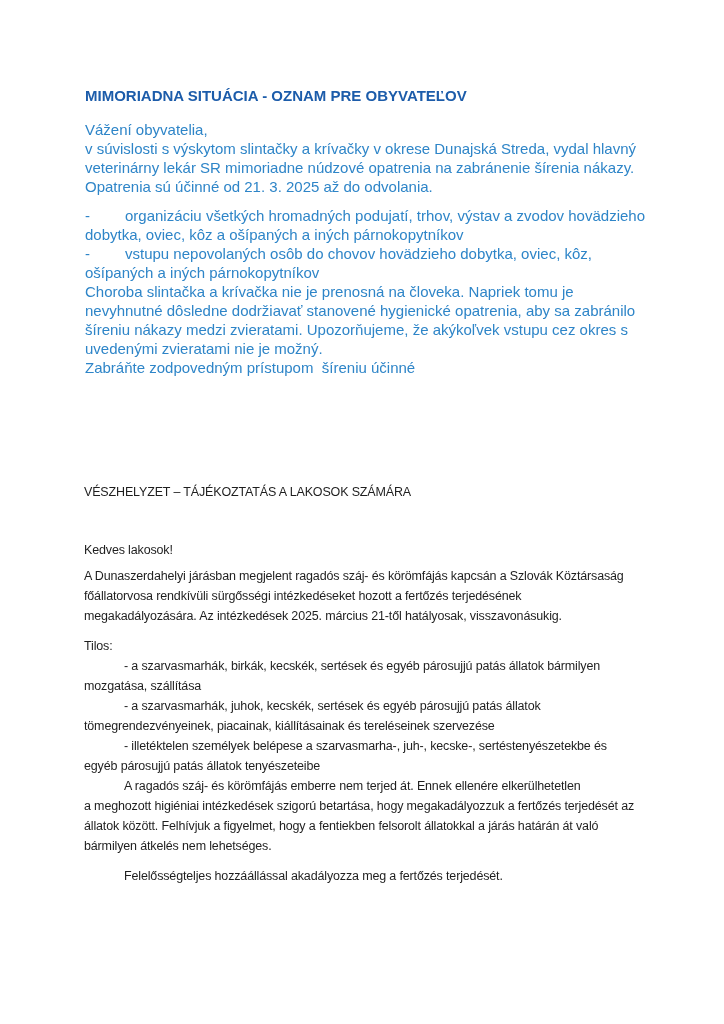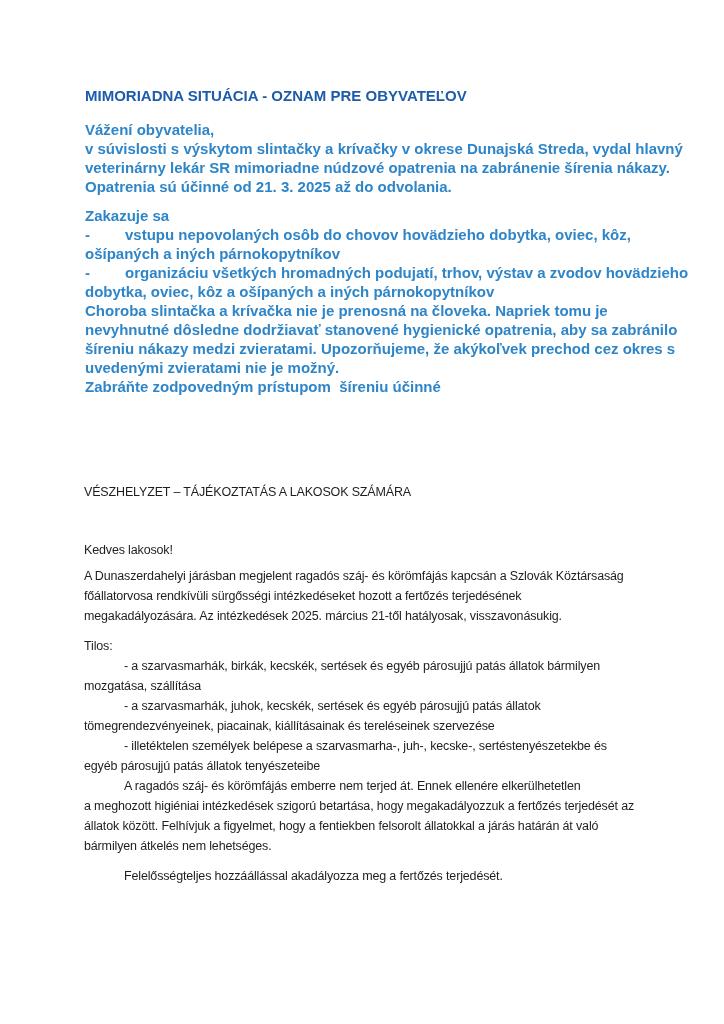--- a/index.html
+++ b/index.html
@@ -28,21 +28,20 @@
     margin: 0 0 15px 0;
     font-size: 15px;
     line-height: 19px;
     font-weight: bold;
     white-space: pre-wrap;
   }
   .sk-text {
     margin: 0;
     white-space: pre-wrap;
     tab-size: 40px;
-    font-weight: bold;
   }
   .sk-intro { margin-bottom: 10px; }
   
   .hu-section {
     position: absolute;
     left: 84px;
     top: 482px;
     width: 645px;
     font-size: 12.5px;
     line-height: 20px;
@@ -62,28 +61,27 @@
 <body>
 
 <div class="page" style="background: rgb(255, 255, 255);">
 
   <section class="sk-section" style="color: rgb(46, 133, 200);">
     <h1 class="sk-title" style="color: rgb(28, 92, 170);">MIMORIADNA SITUÁCIA - OZNAM PRE OBYVATEĽOV</h1>
     <div class="sk-text sk-intro">Vážení obyvatelia,
 v súvislosti s výskytom slintačky a krívačky v okrese Dunajská Streda, vydal hlavný
 veterinárny lekár SR mimoriadne núdzové opatrenia na zabránenie šírenia nákazy.
 Opatrenia sú účinné od 21. 3. 2025 až do odvolania.</div>
-    <div class="sk-text">Zakazuje sa</div>
+    <div class="sk-text">-	organizáciu všetkých hromadných podujatí, trhov, výstav a zvodov hovädzieho
+dobytka, oviec, kôz a ošípaných a iných párnokopytníkov</div>
     <div class="sk-text">-	vstupu nepovolaných osôb do chovov hovädzieho dobytka, oviec, kôz,
 ošípaných a iných párnokopytníkov</div>
-    <div class="sk-text">-	organizáciu všetkých hromadných podujatí, trhov, výstav a zvodov hovädzieho
-dobytka, oviec, kôz a ošípaných a iných párnokopytníkov</div>
     <div class="sk-text">Choroba slintačka a krívačka nie je prenosná na človeka. Napriek tomu je
 nevyhnutné dôsledne dodržiavať stanovené hygienické opatrenia, aby sa zabránilo
-šíreniu nákazy medzi zvieratami. Upozorňujeme, že akýkoľvek prechod cez okres s
+šíreniu nákazy medzi zvieratami. Upozorňujeme, že akýkoľvek vstupu cez okres s
 uvedenými zvieratami nie je možný.</div>
     <div class="sk-text">Zabráňte zodpovedným prístupom  šíreniu účinné</div>
   </section>
 
   <section class="hu-section" style="color: rgb(30, 30, 30);">
     <div class="hu-text hu-heading">VÉSZHELYZET – TÁJÉKOZTATÁS A LAKOSOK SZÁMÁRA</div>
     <div class="hu-text hu-salutation">Kedves lakosok!</div>
     <div class="hu-text hu-intro">A Dunaszerdahelyi járásban megjelent ragadós száj- és körömfájás kapcsán a Szlovák Köztársaság
 főállatorvosa rendkívüli sürgősségi intézkedéseket hozott a fertőzés terjedésének
 megakadályozására. Az intézkedések 2025. március 21-től hatályosak, visszavonásukig.</div>

